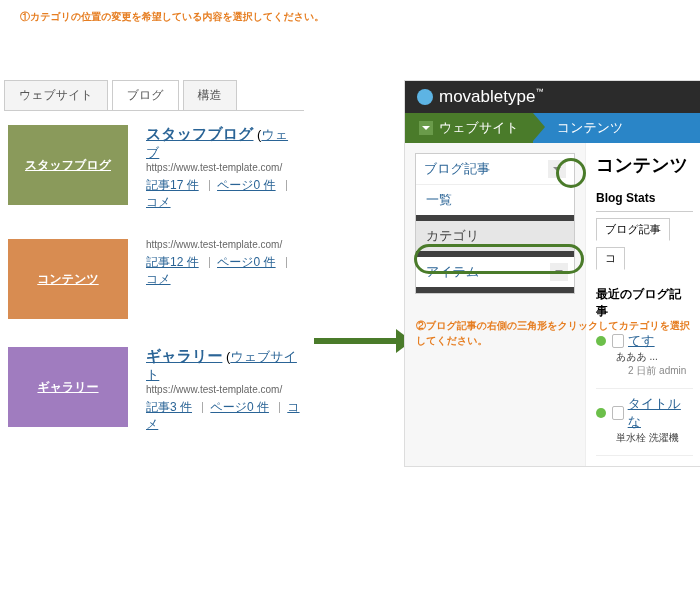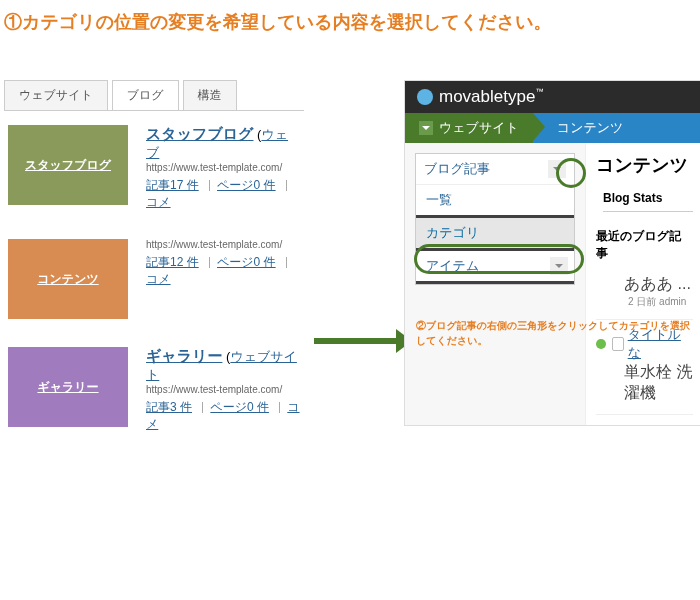--- a/index.html
+++ b/index.html
@@ -1,19 +1,19 @@
 <!DOCTYPE html>
 <html><head>
 <meta charset="utf-8">
 <style>
   * { box-sizing: border-box; margin: 0; padding: 0; }
   body { font-family: "Hiragino Kaku Gothic Pro", Meiryo, sans-serif; font-size: 13px; background: #fff; width: 700px; height: 600px; overflow: hidden; position: relative; }
   a { color: #2a6496; text-decoration: underline; cursor: pointer; }
 
-  .instr { color: #e67e22; font-weight: bold; font-size: 18px; padding: 10px 4px 6px; }
+  .instr { color: #e67e22; font-weight: bold; font-size: 10px; padding: 10px 20px 6px; }
   .instr2 { color: #e67e22; font-weight: bold; font-size: 10px; position: absolute; left: 416px; top: 318px; width: 280px; line-height: 1.5; }
 
   .left-pane { position: absolute; left: 4px; top: 80px; width: 300px; }
   .tabs { display: flex; border-bottom: 1px solid #ccc; margin-bottom: 8px; }
   .tab { padding: 6px 14px; border: 1px solid #ccc; border-bottom: none; background: #f4f4f4; margin-right: 4px; font-size: 12px; color: #555; }
   .tab.active { background: #fff; font-weight: normal; }
 
   .blog-row { display: flex; padding: 6px 4px 22px; }
   .tile { width: 120px; height: 80px; display: flex; align-items: center; justify-content: center; color: #fff; font-weight: bold; font-size: 12px; text-decoration: underline; margin-right: 18px; flex-shrink: 0; }
   .tile.green { background: #8a9a5b; }
@@ -38,38 +38,38 @@
   .nav-web .dd::after{content:"";position:absolute;left:3px;top:5px;border:4px solid transparent;border-top-color:#fff;}
   .nav-web::after { content:""; position:absolute; right:-12px; top:0; border:14px solid transparent; border-left:12px solid #4a7b2a; border-right:none; height:0;}
   .nav-con { background: #2a85c7; color:#fff; padding: 6px 14px 6px 24px; flex:1;}
 
   .mt-body { display: flex; background: #f7f7f7;}
   .mt-side { width: 180px; padding: 10px; position:relative;}
   .side-drop { border:1px solid #ccc; background:#fff;}
   .sd-head { display:flex; justify-content:space-between; align-items:center; padding:6px 8px; color:#2a6496; border-bottom:1px solid #eee;}
   .sd-head .tri, .sd-item .tri { width:18px; height:18px; background:#eee; display:flex; align-items:center; justify-content:center;}
   .tri span{display:inline-block;border:4px solid transparent;border-top-color:#888; margin-top:4px;}
-  .sd-item { padding:6px 10px; color:#2a6496; border-bottom: 3px solid #404040;}
-  .sd-item.sel { background:#e6e6e6; color:#0369a1;}
+  .sd-item { padding:6px 10px; color:#2a6496; border-bottom: 6px solid #404040;}
+  .sd-item.sel { background:#e6e6e6; color:#404040;}
   .sd-item.ai { display:flex; justify-content:space-between; align-items:flex-start; padding-right:6px;}
 
   .circ1{ position:absolute; border:3px solid #4a7b2a; border-radius:50%; width:30px; height:30px; left:556px; top:158px; z-index:5;}
   .circ2{ position:absolute; border:3px solid #4a7b2a; border-radius:50px; width:170px; height:30px; left:414px; top:244px; z-index:5;}
 
   .mt-main { flex:1; background:#fff; padding:10px; border-left:1px solid #eee; overflow:hidden;}
   .mt-h2 { font-size:18px; font-weight:bold; margin-bottom:10px;}
-  .panel-h { font-size:12px; font-weight:bold; border-bottom:1px solid #ccc; padding:4px 0 6px;margin-left:7px;}
+  .panel-h { font-size:12px; font-weight:bold; border-bottom:1px solid #ccc; padding:4px 0 6px;}
   .ptab { display:inline-block; border:1px solid #ccc; border-bottom-color:#fff; padding:3px 8px; font-size:11px; margin-top:6px; margin-right:2px;}
   .sec-h { font-weight:bold; font-size:12px; margin:16px 0 6px;}
   .entry { padding:6px 0 10px; border-bottom:1px solid #eee;}
   .ent-t { display:flex; align-items:center;}
   .ent-ok{ width:10px;height:10px;border-radius:50%;background:#6cbf4a; margin-right:6px;}
   .ent-doc{ display:inline-block;width:12px;height:14px;border:1px solid #bbb;border-radius:2px;margin-right:4px;position:relative;}
   .ent-title{ color:#2a6496; text-decoration:underline;}
-  .ent-body{ margin-left:28px; font-size:16px; color:#444;}
+  .ent-body{ margin-left:20px; font-size:10px; color:#444;}
   .ent-meta{ margin-left:32px; font-size:10px; color:#888;}
 
   .arrow { position:absolute; left:314px; top:338px; width:96px; height:6px; background:#4a7b2a;}
   .arrow::after{content:"";position:absolute;right:-14px;top:-9px;border:12px solid transparent;border-left:16px solid #4a7b2a;}
 </style>
 </head>
 <body>
 
 <div class="instr">①カテゴリの位置の変更を希望している内容を選択してください。</div>
 
@@ -150,22 +150,30 @@
           <span>アイテム</span>
           <span class="tri">
               <span></span>
             </span>
         </div>
       </div>
     </div>
     <div class="mt-main">
       <div class="mt-h2">コンテンツ</div>
       <div class="panel-h">Blog Stats</div>
+      <div>
+        <span class="ptab">ブログ記事</span><span class="ptab">コ</span>
+      </div>
       <div class="sec-h">最近のブログ記事</div>
       <div class="entry">
+        <div class="ent-t">
+            <span class="ent-ok"></span>
+            <span class="ent-doc"></span>
+            <a class="ent-title">てす</a>
+          </div>
         <div class="ent-body">あああ ...</div>
         <div class="ent-meta">2 日前 admin</div>
       </div>
       <div class="entry">
         <div class="ent-t">
             <span class="ent-ok"></span>
             <span class="ent-doc"></span>
             <a class="ent-title">タイトルな</a>
           </div>
         <div class="ent-body">単水栓 洗濯機</div>

